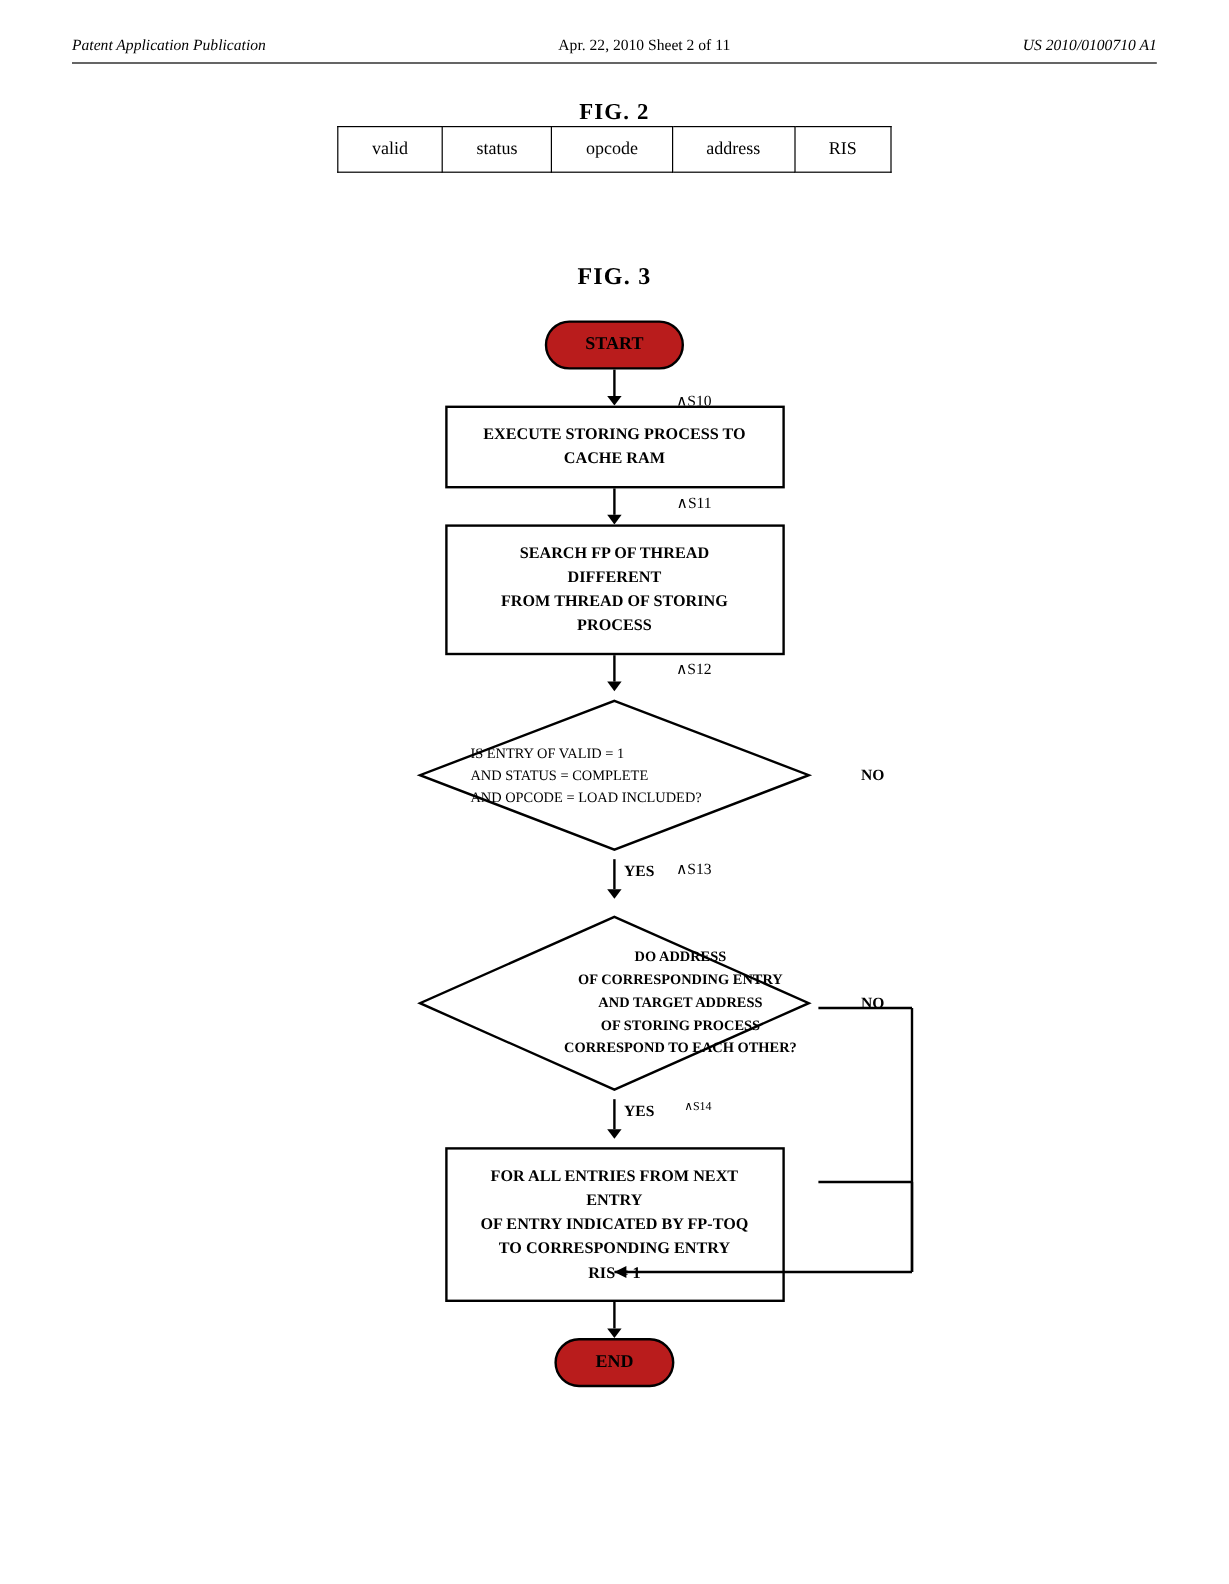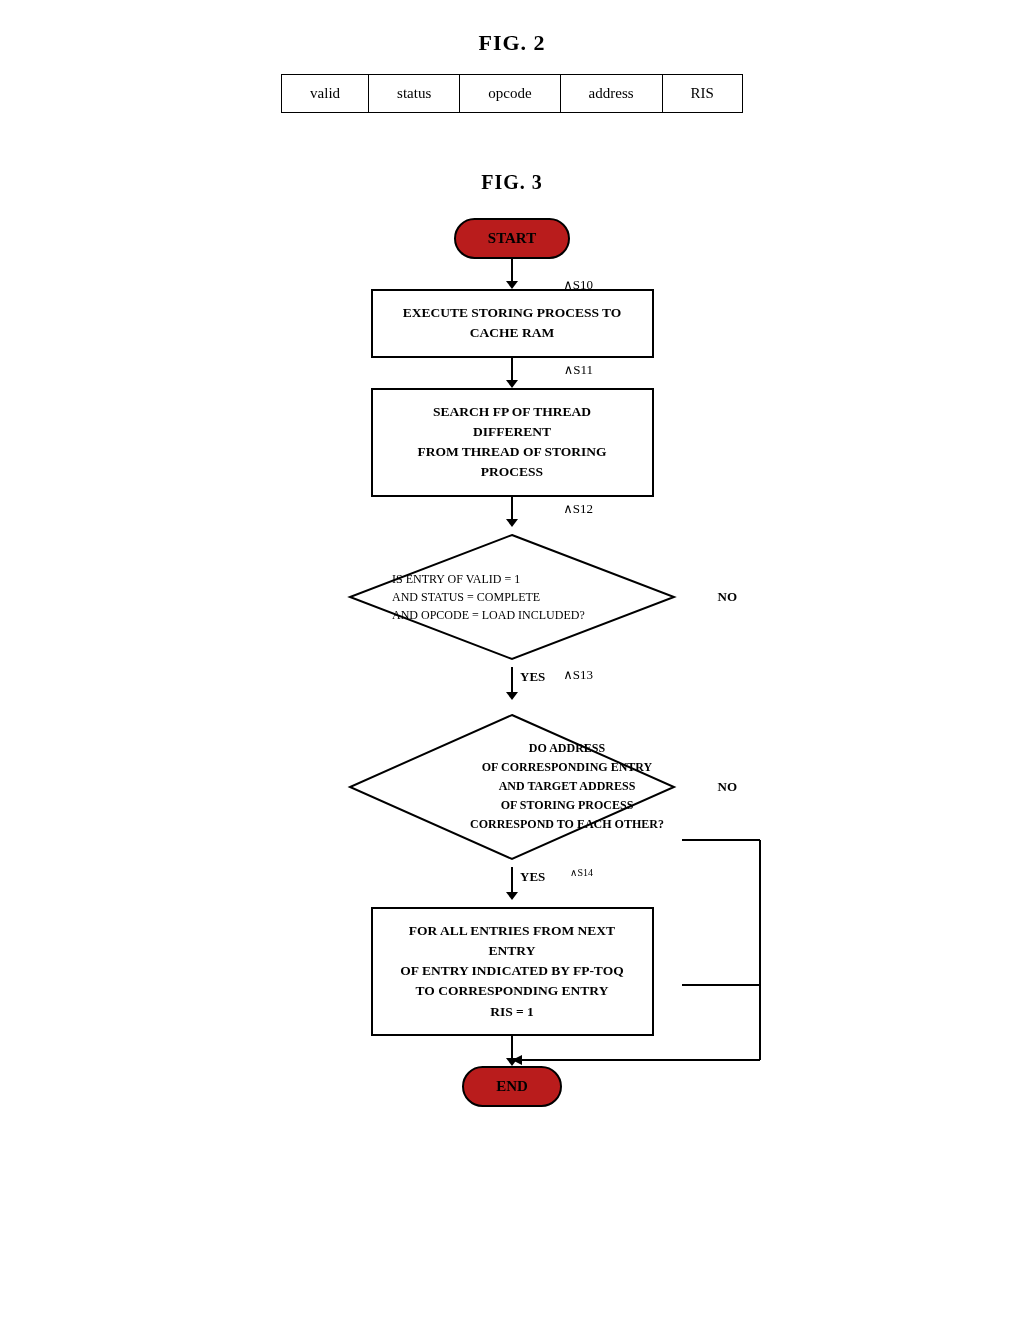--- a/index.html
+++ b/index.html
@@ -31,30 +31,29 @@
       font-size: 13px;
     }
 
     .header-left { font-style: italic; }
     .header-center { }
     .header-right { font-style: italic; }
 
     
     .fig2-title {
       text-align: center;
-      font-size: 22px;
-      font-weight: bold;
-      margin-bottom: 18px;
+      font-size: 19px;
+      font-weight: bold;
       letter-spacing: 1px;
     }
 
     .fig2-table {
       display: flex;
       justify-content: center;
-      margin-bottom: 58px;
+      margin-bottom: 76px;
     }
 
     .fig2-table table {
       border-collapse: collapse;
     }
 
     .fig2-table td {
       border: 1.5px solid #000;
       padding: 10px 28px;
       font-size: 15px;
@@ -126,20 +125,25 @@
       display: flex;
       flex-direction: column;
       align-items: center;
     }
   </style>
 </head>
 <body>
 
 <div class="page">
 
+  <div class="header">
+    <span class="header-left">Patent Application Publication</span>
+    <span class="header-center">Apr. 22, 2010  Sheet 2 of 11</span>
+    <span class="header-right">US 2010/0100710 A1</span>
+  </div>
 
   <div class="fig2-title">FIG. 2</div>
 
   <div class="fig2-table">
     <table>
       <tbody>
           <tr>
         <td>valid</td>
         <td>status</td>
         <td>opcode</td>

